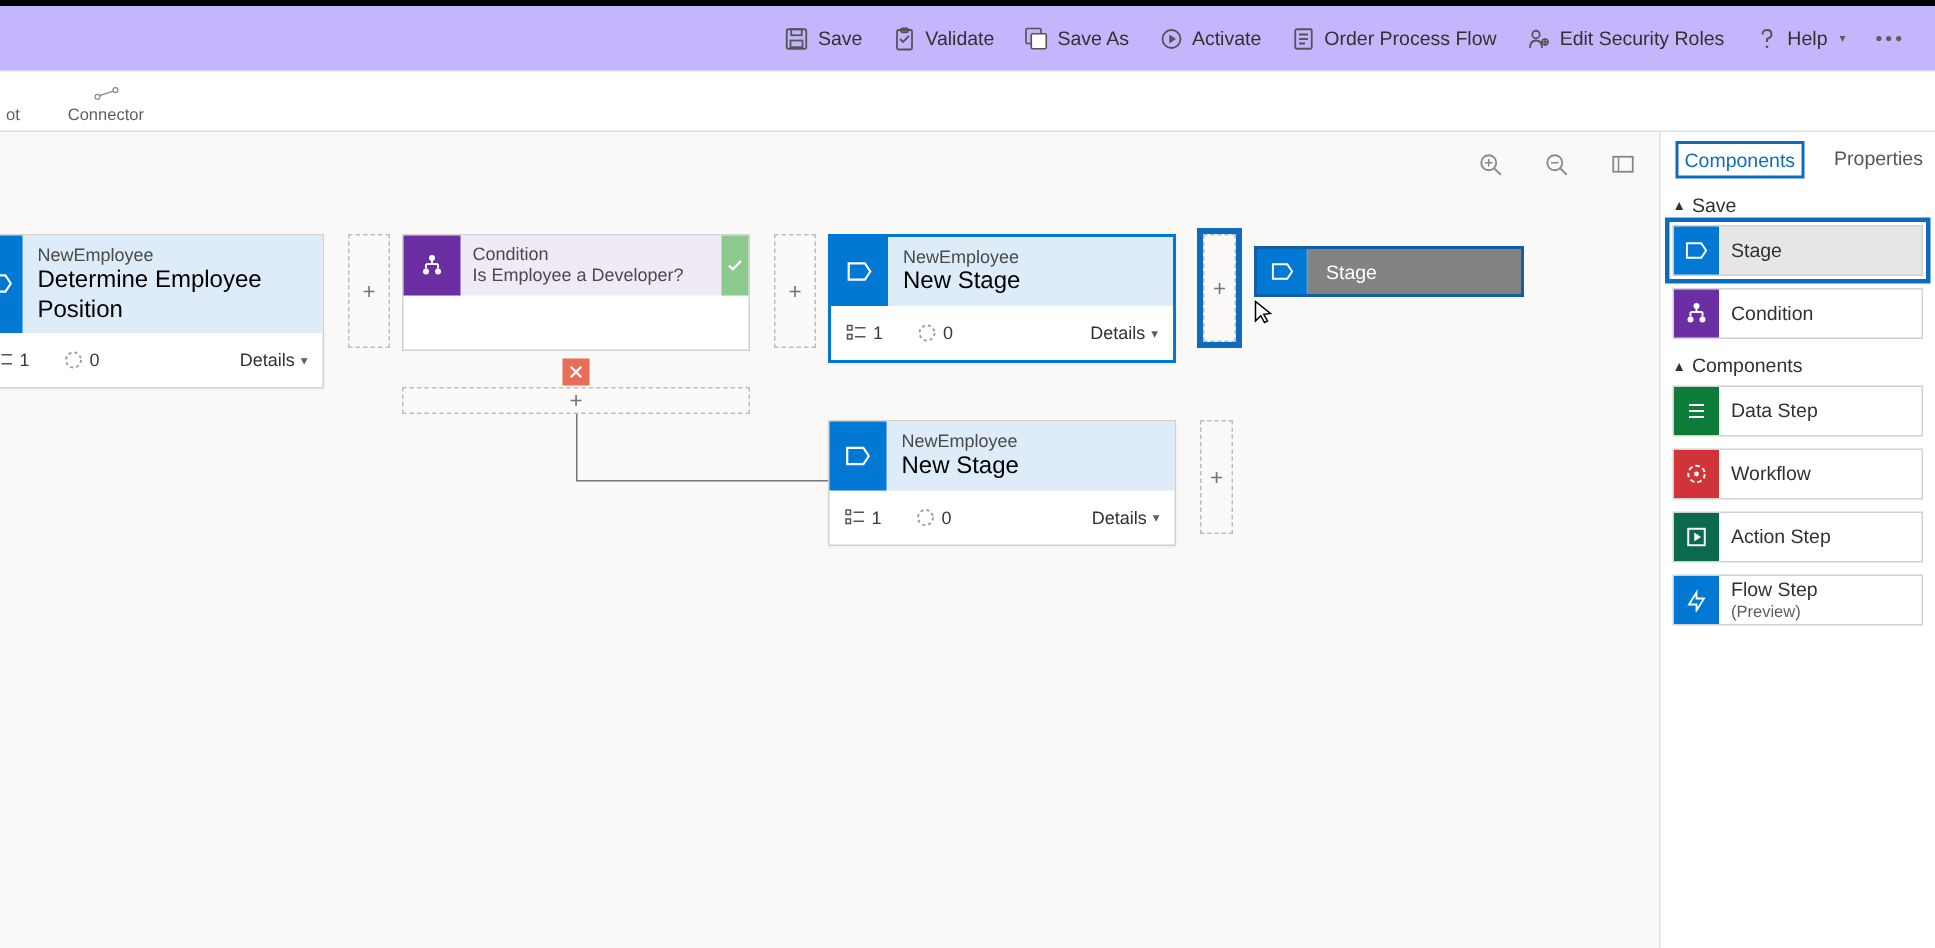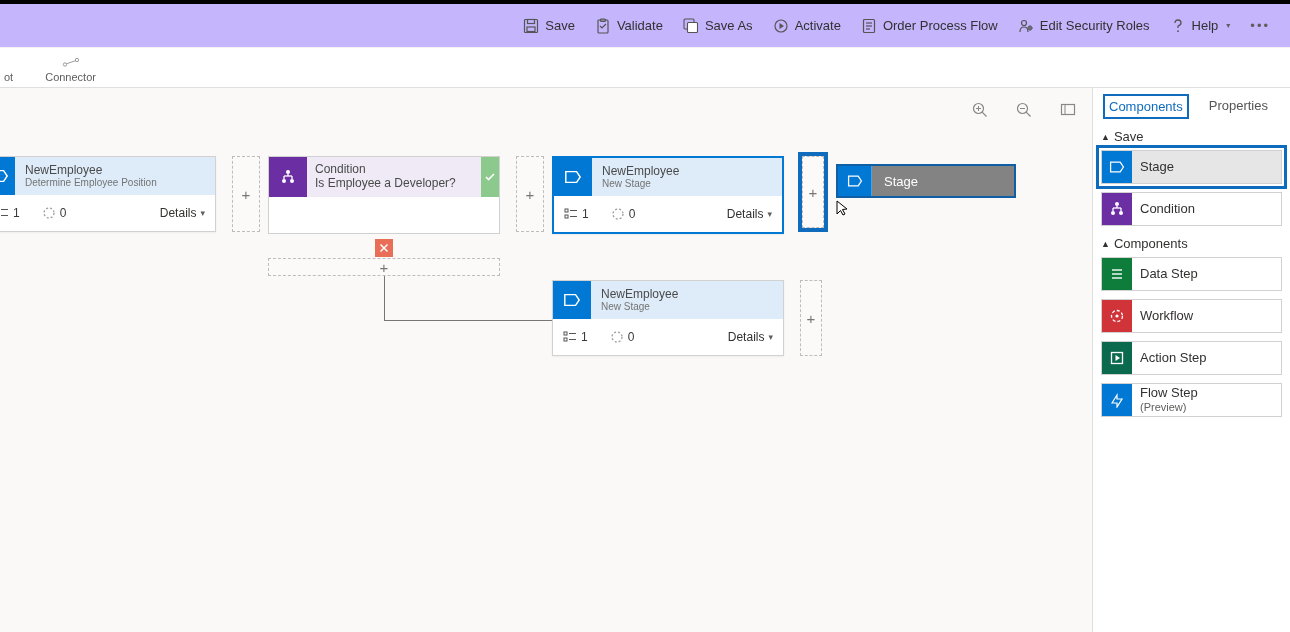--- a/index.html
+++ b/index.html
@@ -117,21 +117,21 @@
     align-items: center;
     justify-content: center;
   }
   .stage .s-icon-col svg { width:18px; height:18px; }
   .stage .s-head-text {
     flex: 1;
     padding: 6px 10px;
     line-height: 1.2;
   }
   .stage .s-head-text .title { color:#4a4a4a; font-size:12px;}
-  .stage .s-head-text .sub { color:#737373; font-size:10px;}
+  .stage .s-head-text .sub { color:#000000; font-size:16px;}
   .stage .s-body {
     display:flex;
     align-items: center;
     height: 36px;
     padding: 0 10px;
     gap: 22px;
     font-size:12px;
     color:#3b3a39;
   }
   .stage .s-body .grp { display:flex; align-items:center; gap:4px;}
@@ -246,21 +246,21 @@
   }
 
   
   .conn-line {
     position:absolute;
     background:#767676;
   }
 
   
   .side-panel {
-    width: 198px;
+    width: 184px;
     border-left: 1px solid #e1dfdd;
     background: #fff;
     padding: 0 0 12px 0;
     overflow-y:auto;
   }
   .sp-tabs {
     display:flex;
     gap: 18px;
     padding: 6px 10px 0 10px;
     font-size:13px;

